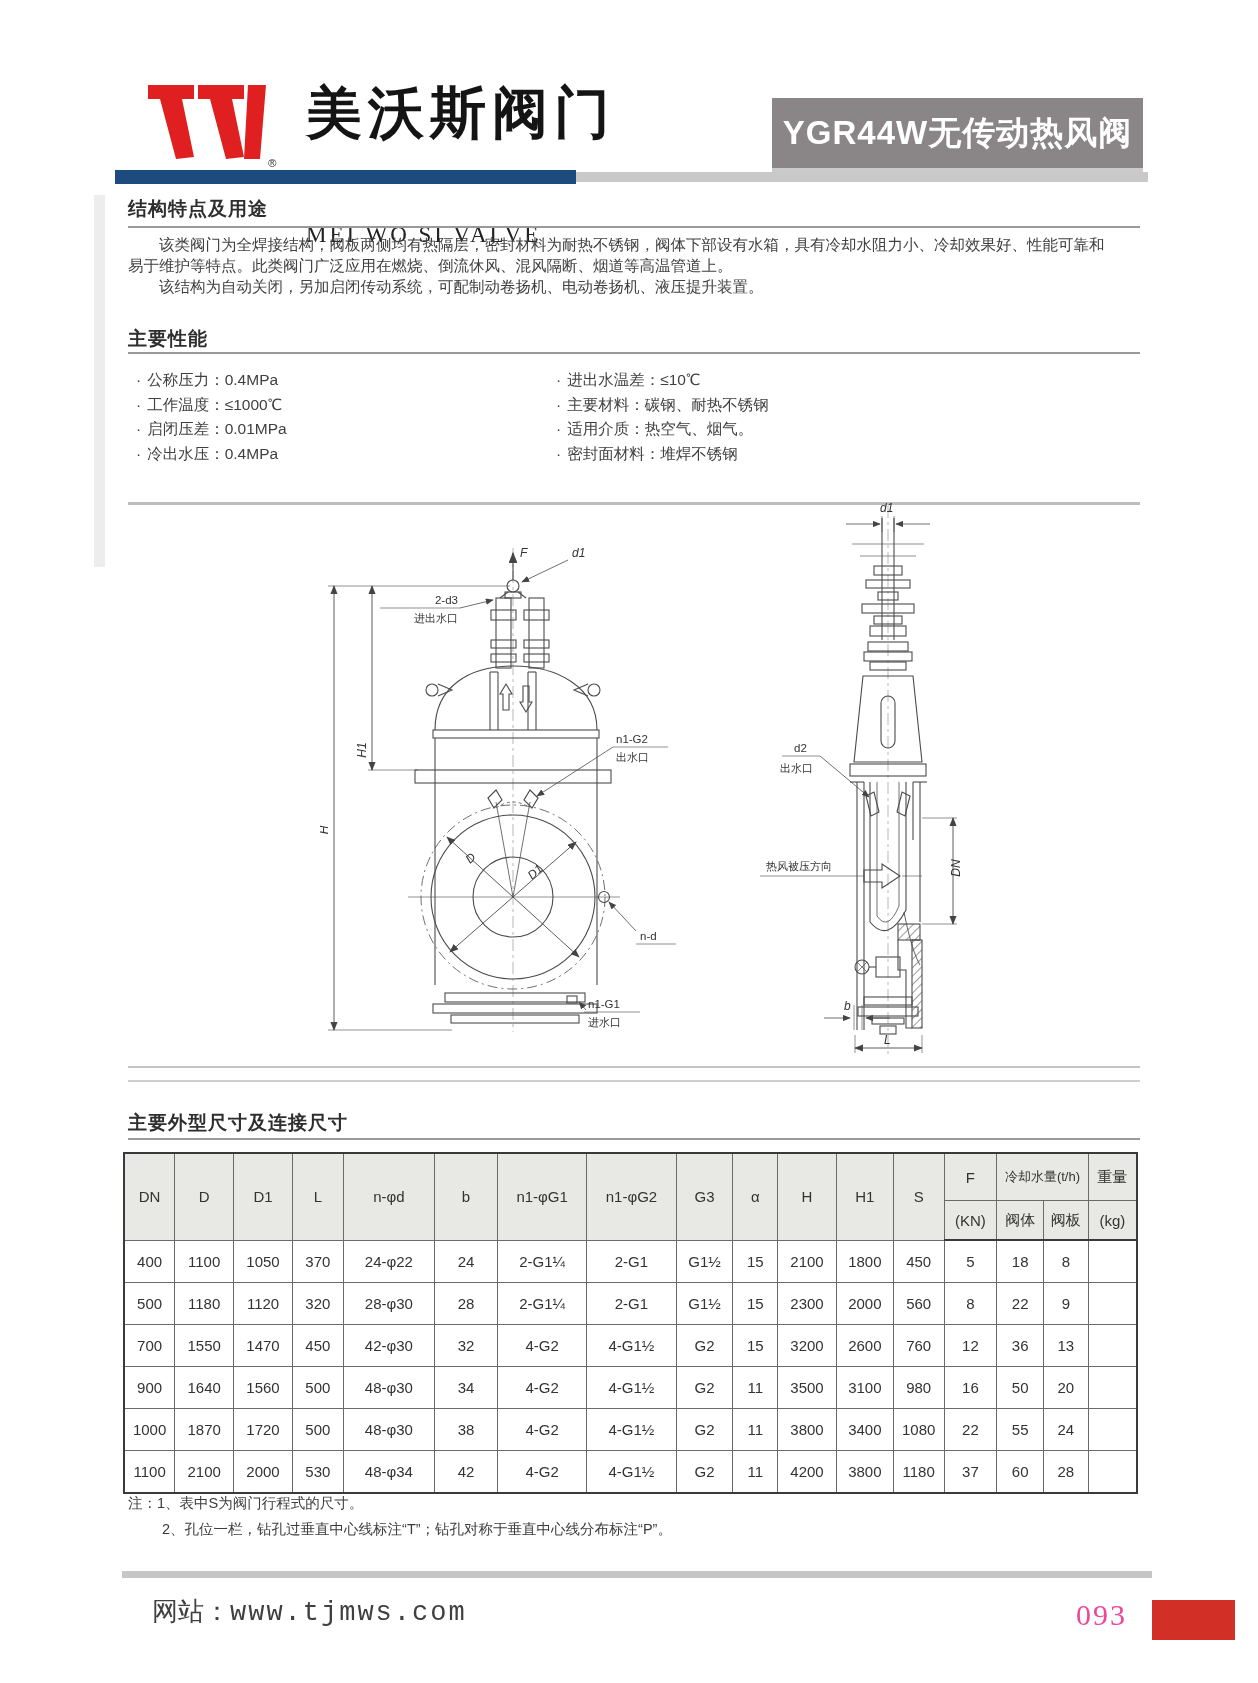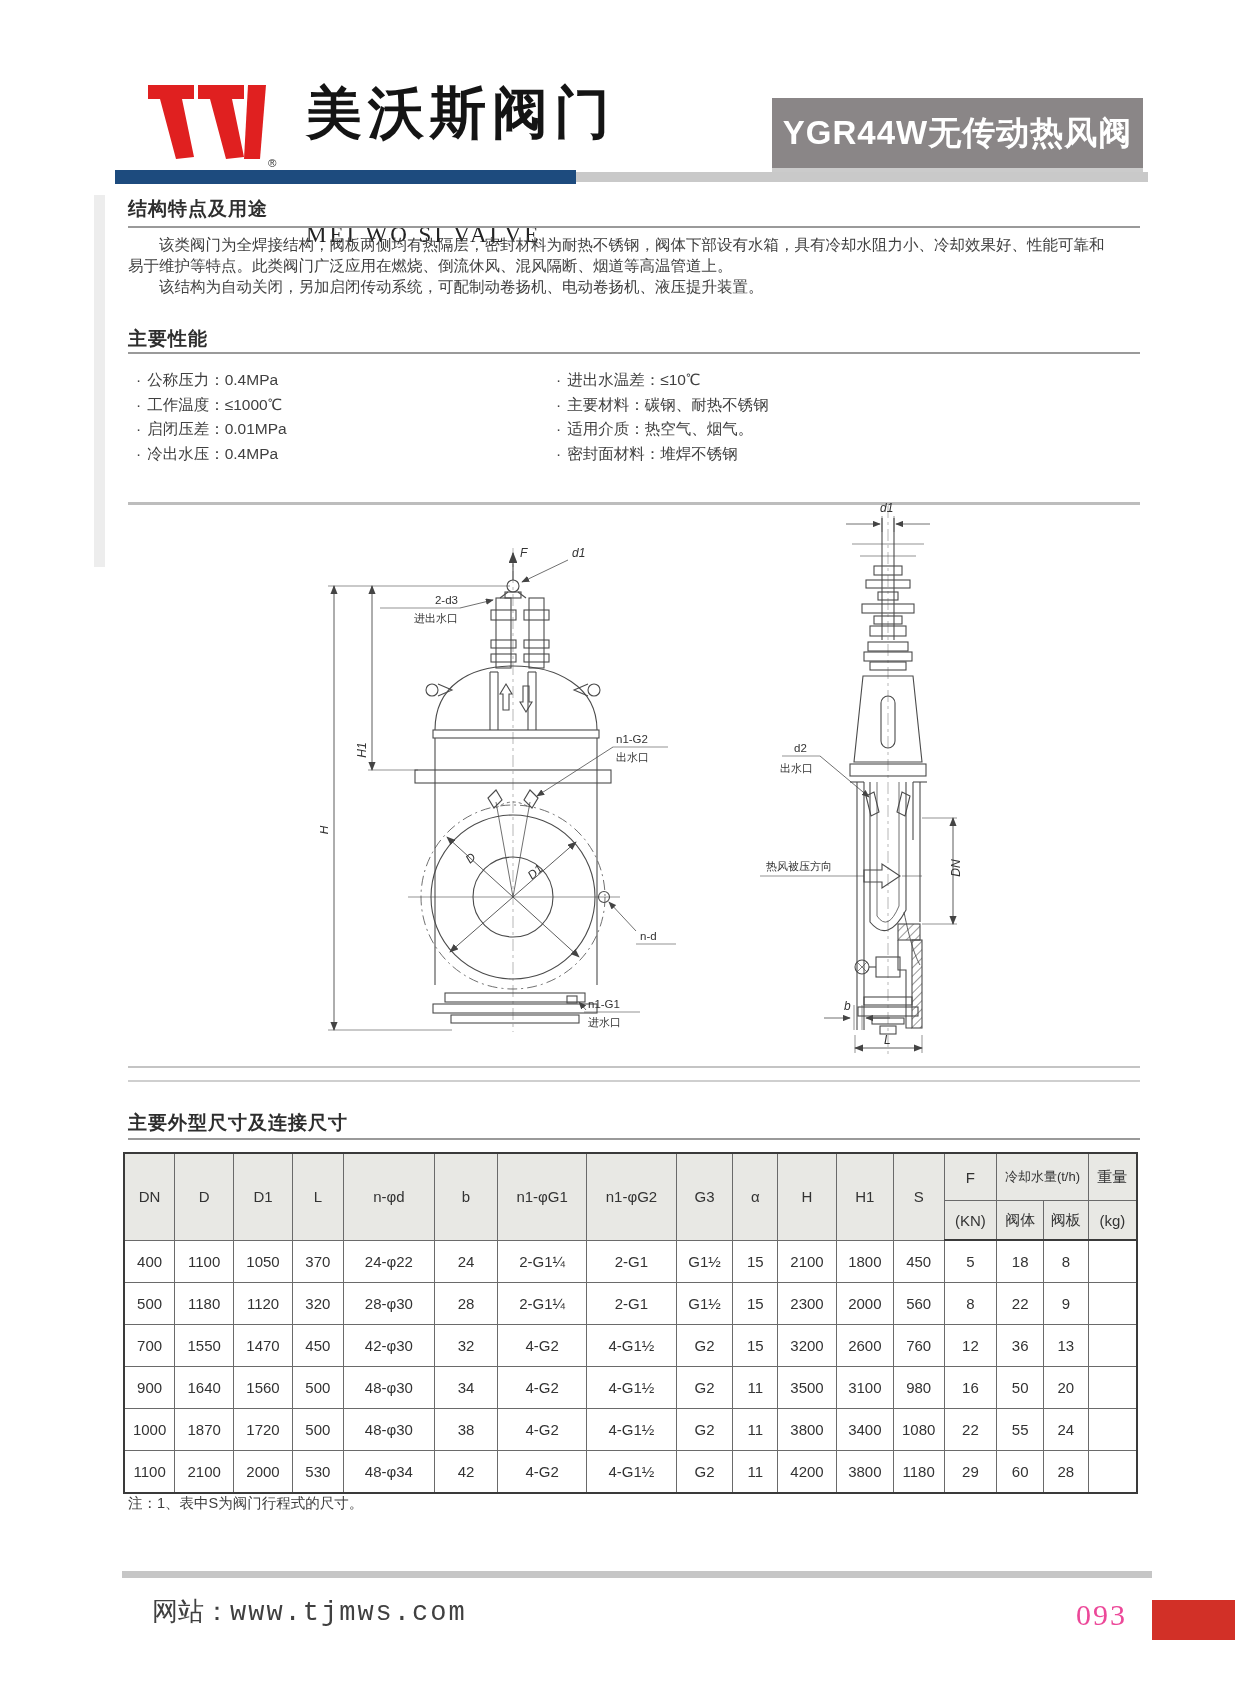--- a/index.html
+++ b/index.html
@@ -441,30 +441,31 @@
         <td>530</td>
         <td>48-φ34</td>
         <td>42</td>
         <td>4-G2</td>
         <td>4-G1½</td>
         <td>G2</td>
         <td>11</td>
         <td>4200</td>
         <td>3800</td>
         <td>1180</td>
-        <td>29</td>
+        <td>37</td>
         <td>60</td>
         <td>28</td>
         <td></td>
       </tr>
     </tbody>
 </table>
 
 <div class="abs notes" style="left:128px;top:1490px;width:1000px">
   <div><span>注：</span><span>1、表中S为阀门行程式的尺寸。</span></div>
+  <div style="padding-left:34px"><span>2、孔位一栏，钻孔过垂直中心线标注“T”；钻孔对称于垂直中心线分布标注“P”。</span></div>
 </div>
 
 <div class="abs foot-rule"></div>
 <div class="abs site">
   <span>网站：</span><span class="url">www.tjmws.com</span>
 </div>
 <div class="abs page-no">093</div>
 <div class="abs red-block"></div>
 
 </body></html>

